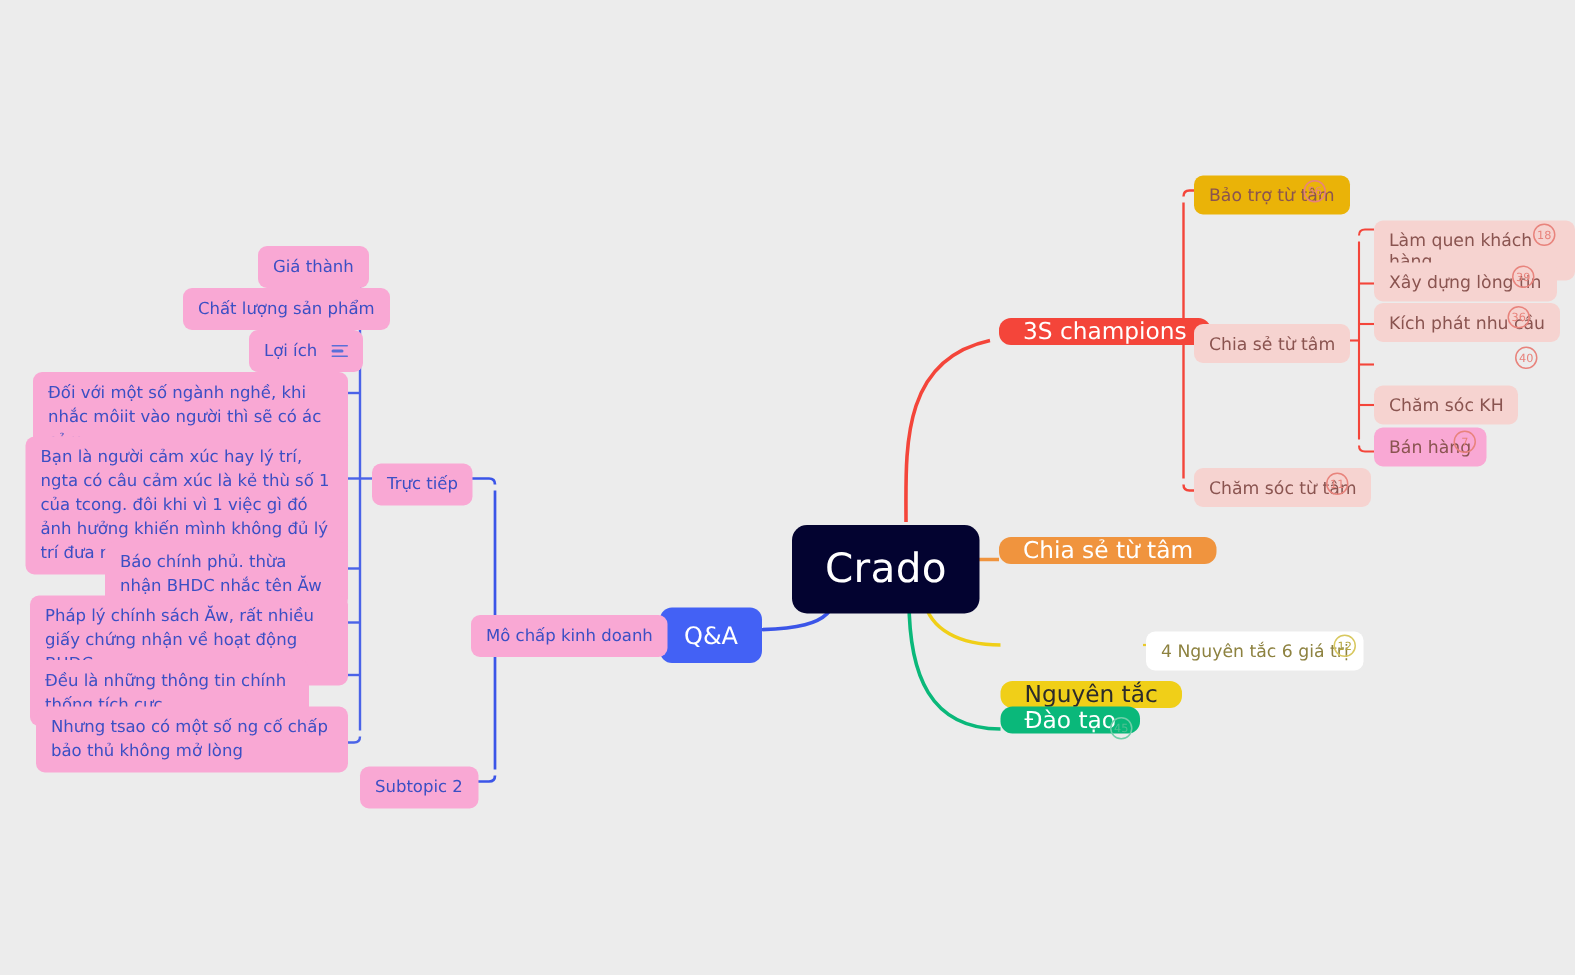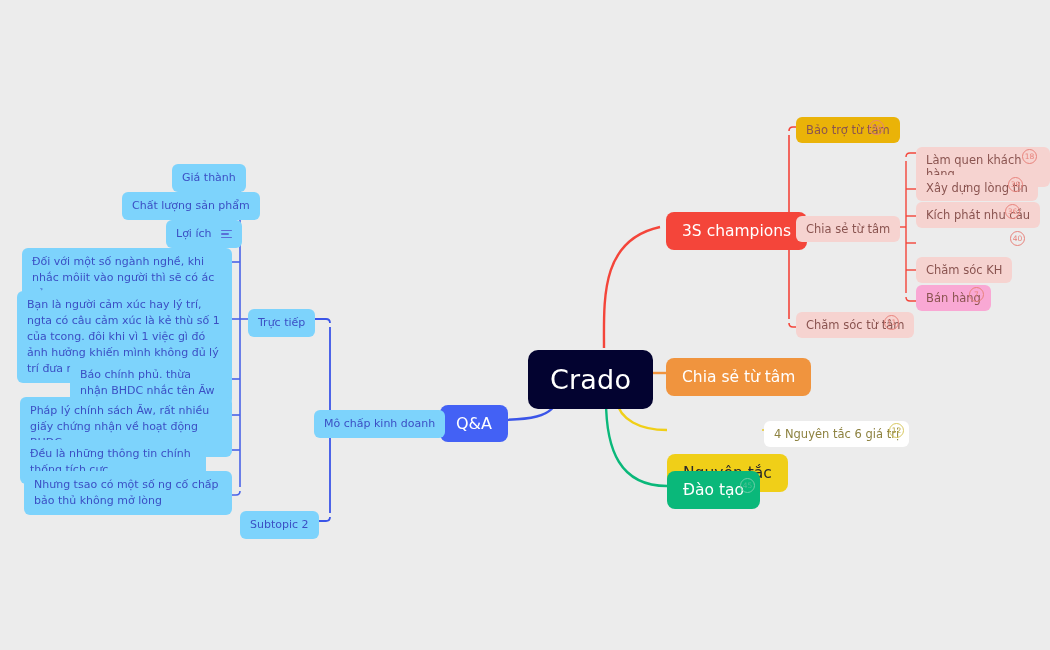--- a/index.html
+++ b/index.html
@@ -15,29 +15,29 @@
 
   .node{position:absolute;box-sizing:border-box;display:flex;align-items:center;
         border-radius:7px;white-space:pre-wrap;}
   .node .txt{display:block;}
 
   
   .n-root{background:#030330;color:#ffffff;border-radius:10px;
           font-size:27px;padding:14px 22px;letter-spacing:.2px;}
 
   
-  .n-branch{color:#ffffff;font-size:15.5px;padding:10px 16px;border-radius:8px;}
+  .n-branch{color:#ffffff;font-size:15.5px;padding:0 16px;border-radius:8px;}
   .n-branch.yellow{color:#2b2b2b;}
 
   
   .n-child{font-size:11.5px;padding:6px 10px;border-radius:6px;}
 
   
   .n-blue-main{background:#4361f5;color:#fff;font-size:16px;padding:9px 16px;border-radius:8px;}
-  .n-blue-lite{background:#7dd3fc;color:#3b4fc4;font-size:11px;padding:6px 10px;border-radius:6px;
+  .n-blue-lite{background:#f9a8d4;color:#3b4fc4;font-size:11px;padding:6px 10px;border-radius:6px;
                line-height:1.45;}
 
   .badge{position:absolute;width:15px;height:15px;border-radius:50%;
          display:flex;align-items:center;justify-content:center;
          font-size:7.5px;box-sizing:border-box;background:transparent;}
 
   .notes-icon{display:inline-flex;flex-direction:column;gap:2px;margin-left:9px;
               justify-content:center;}
   .notes-icon i{display:block;height:1.5px;background:#5a6fd8;border-radius:1px;}
   .notes-icon i:nth-child(1){width:11px;}

